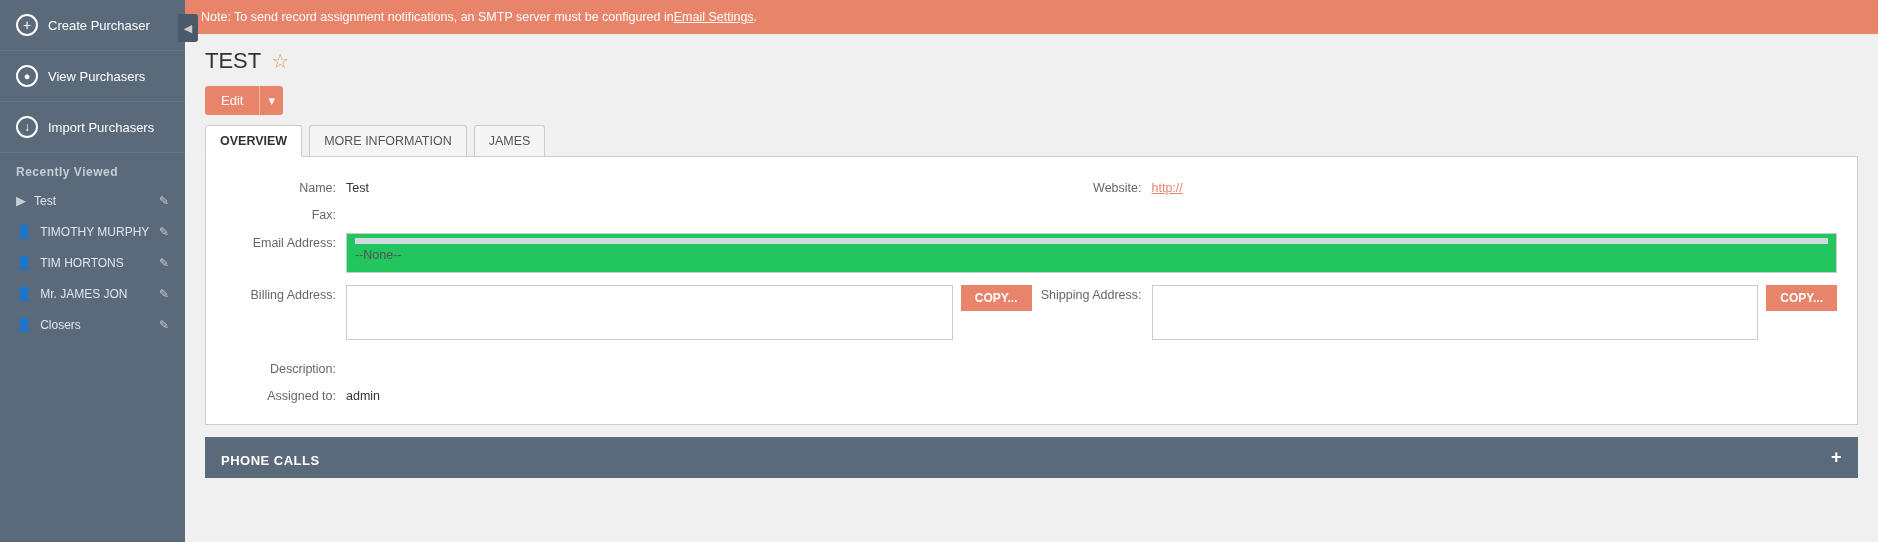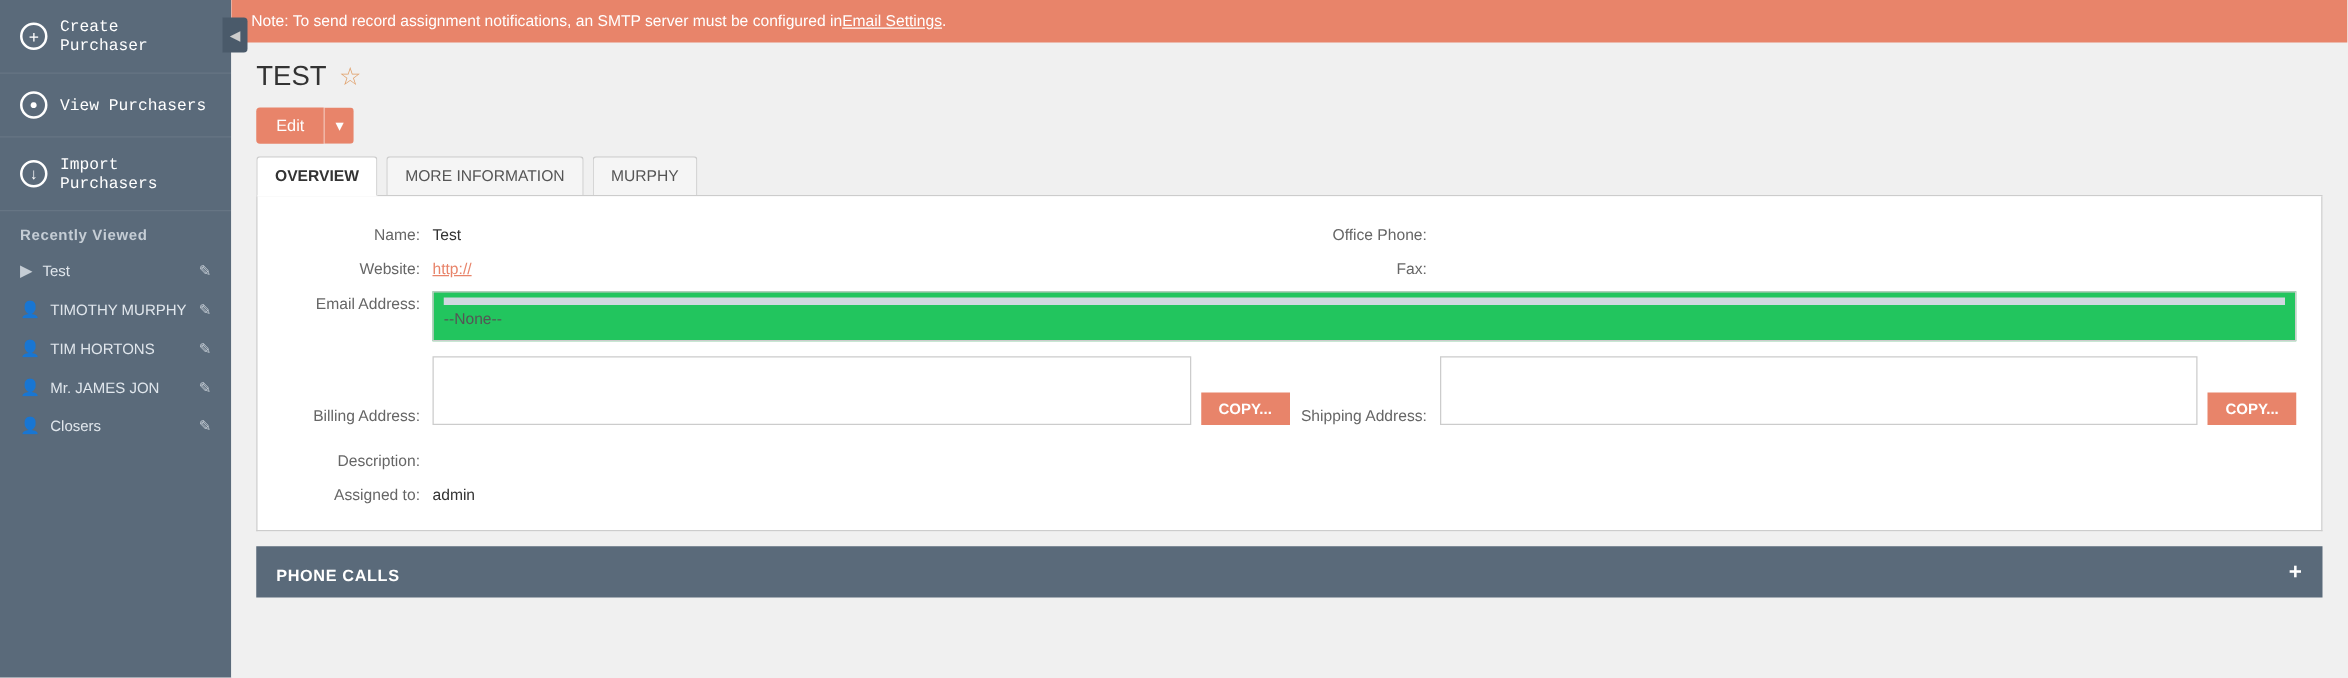--- a/index.html
+++ b/index.html
@@ -27,21 +27,21 @@
       height: 22px;
       border-radius: 50%;
       border: 2px solid #fff;
       display: flex;
       align-items: center;
       justify-content: center;
       margin-right: 10px;
       font-size: 14px;
       flex-shrink: 0;
     }
-    .sidebar-item-label { font-size: 13px; font-weight: 500; font-family: Liberation Mono, monospace; }
+    .sidebar-item-label { font-size: 13px; font-weight: 500; }
 
     .sidebar-section-title {
       padding: 12px 16px 6px;
       font-size: 12px;
       font-weight: 700;
       color: #c5cdd5;
       letter-spacing: 0.5px;
     }
 
     .sidebar-recent-item {
@@ -233,21 +233,21 @@
 
     
     .address-section {
       display: grid;
       grid-template-columns: 1fr 1fr;
       gap: 0;
       margin-top: 8px;
     }
     .address-block {
       display: flex;
-      align-items: flex-end;
+      align-items: flex-start;
       padding: 4px 0;
     }
     .address-label {
       text-align: right;
       min-width: 120px;
       padding-right: 10px;
       color: #666;
       font-size: 12.5px;
       padding-top: 3px;
     }
@@ -365,33 +365,29 @@
     </div>
 
     <div class="edit-area">
       <button class="edit-btn">Edit</button>
       <button class="edit-dropdown-btn">▾</button>
     </div>
 
     <div class="tabs-bar">
       <div class="tab active">OVERVIEW</div>
       <div class="tab">MORE INFORMATION</div>
-      <div class="tab">MURPHY</div>
+      <div class="tab">JAMES</div>
     </div>
 
     <div class="content-panel">
 
       <div class="form-section">
         <div class="form-row">
           <span class="form-label">Name:</span>
           <span class="form-value">Test</span>
-        </div>
-        <div class="form-row">
-          <span class="form-label">Office Phone:</span>
-          <span class="form-value"></span>
         </div>
 
         <div class="form-row">
           <span class="form-label">Website:</span>
           <span class="form-value link">http://</span>
         </div>
         <div class="form-row">
           <span class="form-label">Fax:</span>
           <span class="form-value"></span>
         </div>

